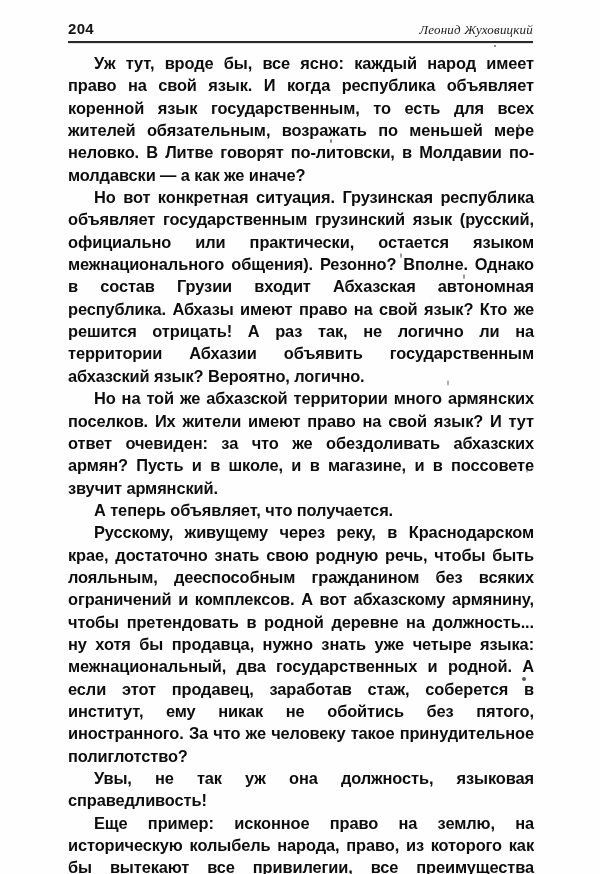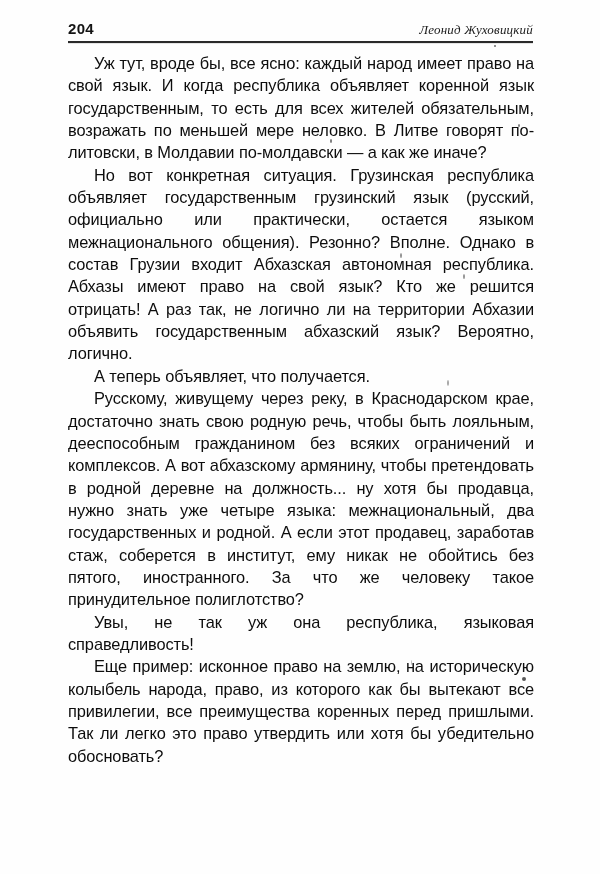--- a/index.html
+++ b/index.html
@@ -117,21 +117,21 @@
     left: 68px;
     top: 52px;
     width: 466px;
   }
 
   .para {
     margin: 0;
     text-indent: 26px;
     text-align: justify;
     font-family: "Liberation Sans", "DejaVu Sans", sans-serif;
-    font-weight: normal;
+    font-weight: bold;
     font-size: 16.4px;
     line-height: 22.35px;
     letter-spacing: -0.1px;
     word-spacing: 0px;
     color: #0d0d0d;
     -webkit-hyphens: none;
     hyphens: none;
   }
 
   
@@ -156,20 +156,21 @@
   <span class="speck s4"></span>
   <span class="speck s5"></span>
   <span class="speck s6"></span>
   <span class="speck s7"></span>
   <span class="speck s8"></span>
   <span class="speck s9"></span>
 
   <div class="text-body">
     <p class="para">Уж тут, вроде бы, все ясно: каждый народ имеет право на свой язык. И когда республика объявляет коренной язык государственным, то есть для всех жителей обязательным, возражать по меньшей мере неловко. В Литве говорят по-литовски, в Молдавии по-молдавски — а как же иначе?</p>
     <p class="para">Но вот конкретная ситуация. Грузинская республика объявляет государственным грузинский язык (русский, официально или практически, остается языком межнационального общения). Резонно? Вполне. Однако в состав Грузии входит Абхазская автономная республика. Абхазы имеют право на свой язык? Кто же решится отрицать! А раз так, не логично ли на территории Абхазии объявить государственным абхазский язык? Вероятно, логично.</p>
+    <p class="para">Но на той же абхазской территории много армянских поселков. Их жители имеют право на свой язык? И тут ответ очевиден: за что же обездоливать абхазских армян? Пусть и в школе, и в магазине, и в поссовете звучит армянский.</p>
     <p class="para">А теперь объявляет, что получается.</p>
     <p class="para">Русскому, живущему через реку, в Краснодарском крае, достаточно знать свою родную речь, чтобы быть лояльным, дееспособным гражданином без всяких ограничений и комплексов. А вот абхазскому армянину, чтобы претендовать в родной деревне на должность... ну хотя бы продавца, нужно знать уже четыре языка: межнациональный, два государственных и родной. А если этот продавец, заработав стаж, соберется в институт, ему никак не обойтись без пятого, иностранного. За что же человеку такое принудительное полиглотство?</p>
-    <p class="para">Увы, не так уж она республика, языковая справедливость!</p>
+    <p class="para">Увы, не так уж она должность, языковая справедливость!</p>
     <p class="para">Еще пример: исконное право на землю, на историческую колыбель народа, право, из которого как бы вытекают все привилегии, все преимущества коренных перед пришлыми. Так ли легко это право утвердить или хотя бы убедительно обосновать?</p>
 
   </div>
 
 </div>
 
 </body></html>

